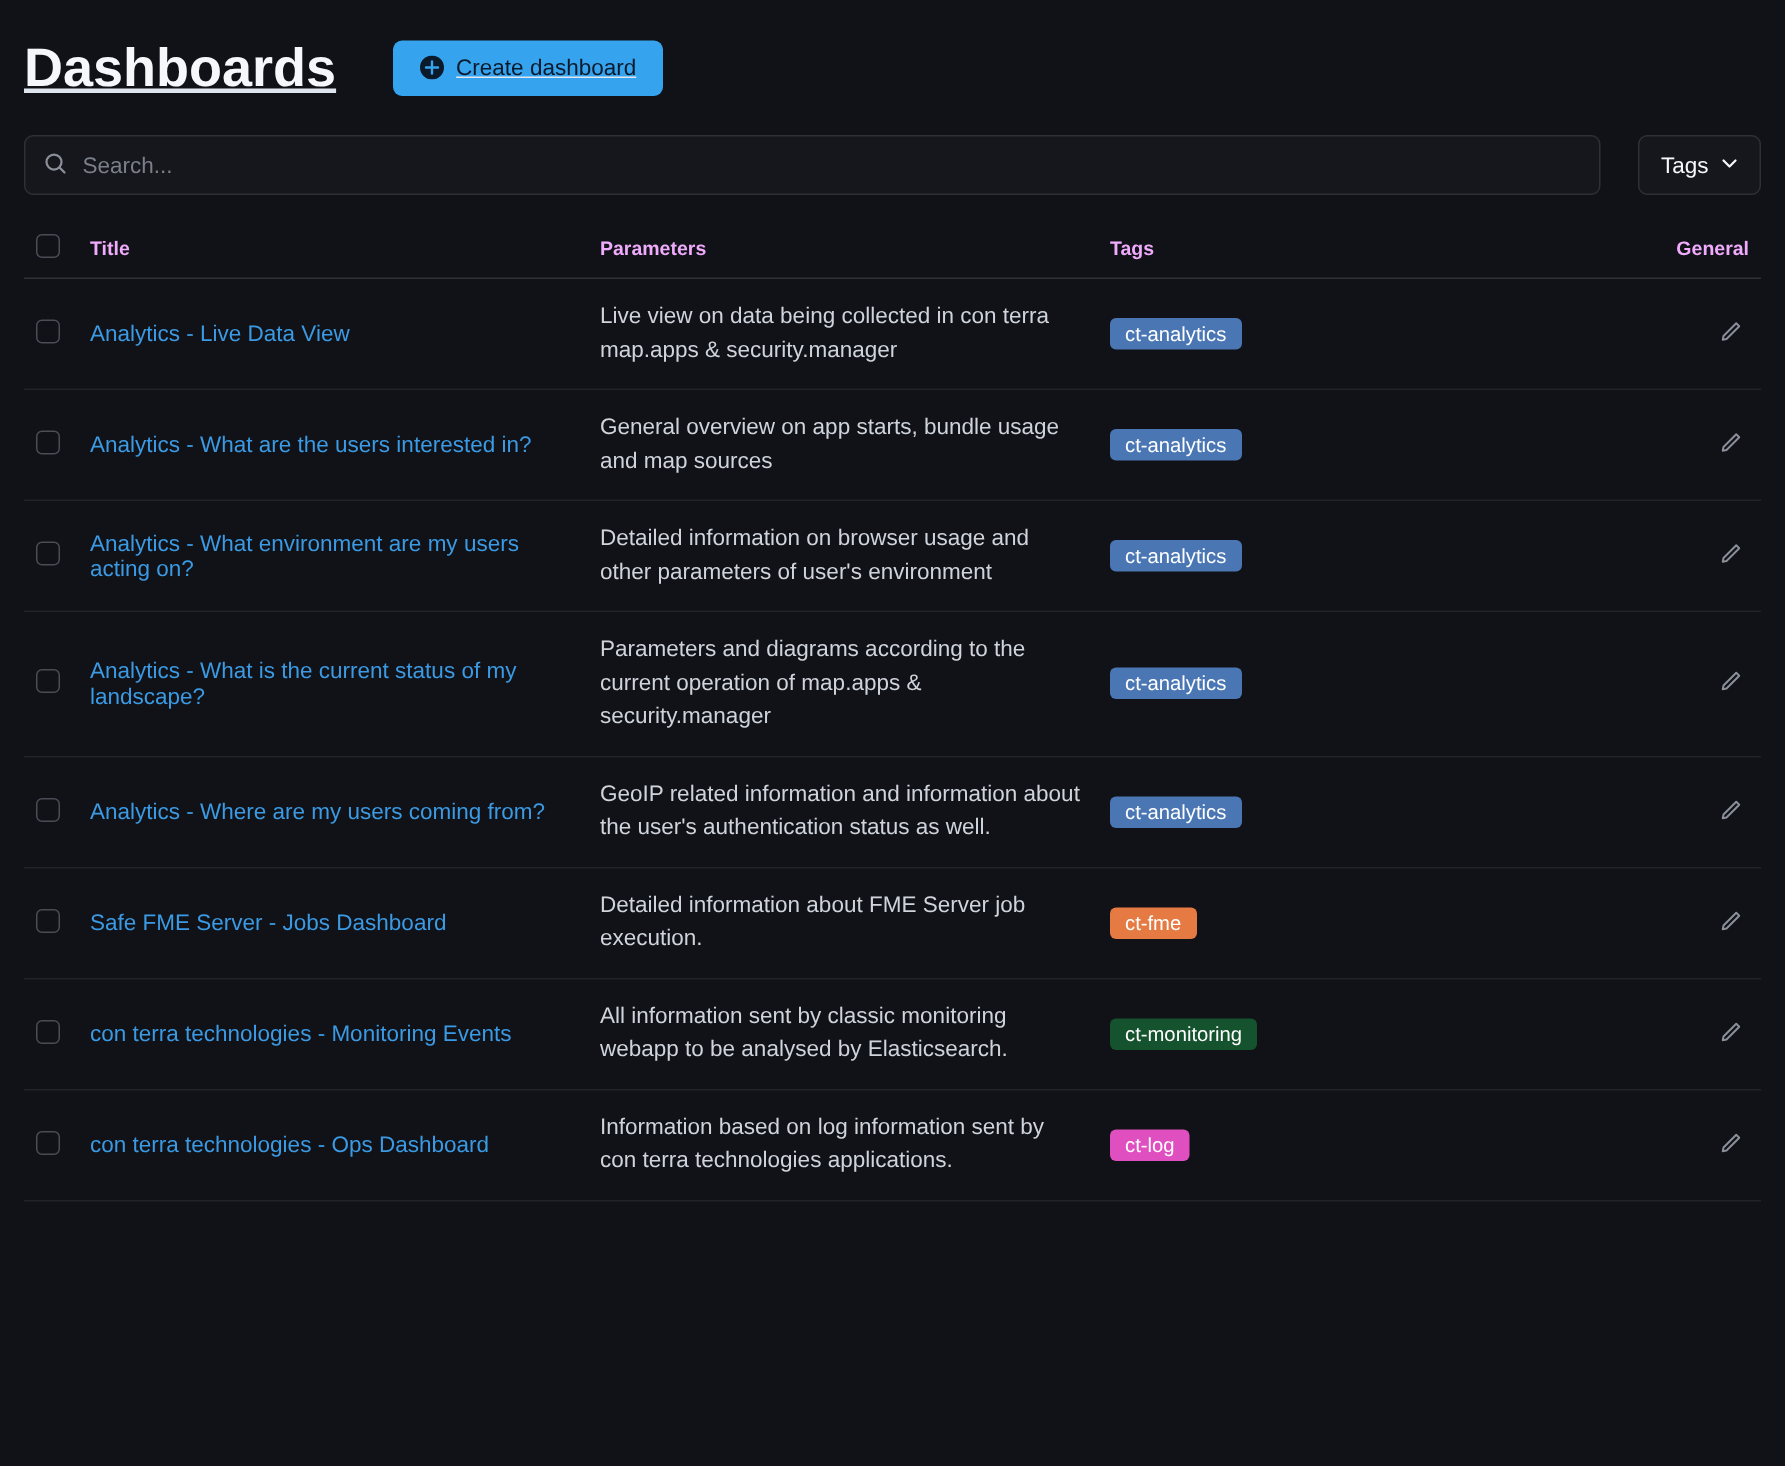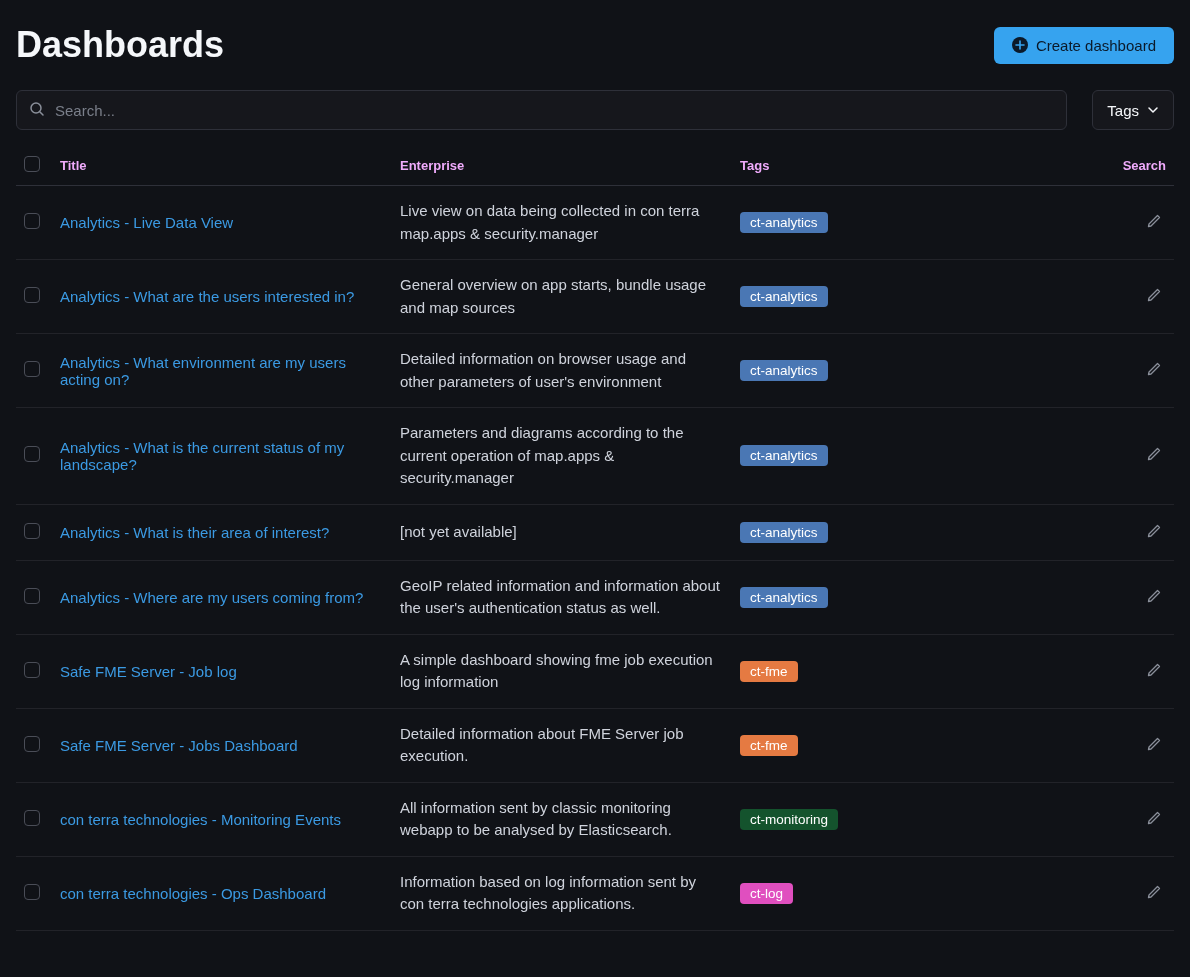--- a/index.html
+++ b/index.html
@@ -7,23 +7,23 @@
     background: #101217;
     color: #dfe5ef;
     font-family: -apple-system, BlinkMacSystemFont, "Segoe UI", Helvetica, Arial, sans-serif;
     font-size: 14px;
     width: 1190px;
     min-height: 977px;
   }
   .page { padding: 16px; }
   .header {
     display: flex;
-    justify-content: space-between;
     align-items: center;
     padding: 8px 0 24px 0;
+    text-decoration: underline;
   }
   .page-title {
     font-size: 36px;
     font-weight: 700;
     color: #f5f7fa;
   }
   .create-btn {
     background: #36a3ef;
     color: #0b1a2a;
     font-weight: 500;
@@ -169,23 +169,23 @@
           </svg>
       </span>
     </button>
   </div>
 
   <table>
     <thead>
       <tr>
         <th class="col-check"><span class="checkbox"></span></th>
         <th>Title</th>
-        <th>Enterprise</th>
+        <th>Parameters</th>
         <th>Tags</th>
-        <th class="actions-col">Search</th>
+        <th class="actions-col">General</th>
       </tr>
     </thead>
     <tbody id="rows-body">
         <tr>
           <td class="col-check"><span class="checkbox"></span></td>
           <td class="col-title"><a class="title-link">Analytics - Live Data View</a></td>
           <td class="col-desc"><span class="desc-text">Live view on data being collected in con terra map.apps &amp; security.manager</span></td>
           <td class="col-tags"><span class="tag" style="background:#4a77b4">ct-analytics</span></td>
           <td class="col-actions"><button class="edit-btn"><span><svg width="16" height="16" viewBox="0 0 16 16" fill="none">
                   <path d="M11.5 2.5l2 2L5 13l-2.5.5L3 11l8.5-8.5z" stroke="#8a8f9a" stroke-width="1.3" stroke-linejoin="round"></path>
@@ -213,41 +213,23 @@
           <td class="col-check"><span class="checkbox"></span></td>
           <td class="col-title"><a class="title-link">Analytics - What is the current status of my landscape?</a></td>
           <td class="col-desc"><span class="desc-text">Parameters and diagrams according to the current operation of map.apps &amp; security.manager</span></td>
           <td class="col-tags"><span class="tag" style="background:#4a77b4">ct-analytics</span></td>
           <td class="col-actions"><button class="edit-btn"><span><svg width="16" height="16" viewBox="0 0 16 16" fill="none">
                   <path d="M11.5 2.5l2 2L5 13l-2.5.5L3 11l8.5-8.5z" stroke="#8a8f9a" stroke-width="1.3" stroke-linejoin="round"></path>
                 </svg></span></button></td>
         </tr>
         <tr>
           <td class="col-check"><span class="checkbox"></span></td>
-          <td class="col-title"><a class="title-link">Analytics - What is their area of interest?</a></td>
-          <td class="col-desc"><span class="desc-text">[not yet available]</span></td>
-          <td class="col-tags"><span class="tag" style="background:#4a77b4">ct-analytics</span></td>
-          <td class="col-actions"><button class="edit-btn"><span><svg width="16" height="16" viewBox="0 0 16 16" fill="none">
-                  <path d="M11.5 2.5l2 2L5 13l-2.5.5L3 11l8.5-8.5z" stroke="#8a8f9a" stroke-width="1.3" stroke-linejoin="round"></path>
-                </svg></span></button></td>
-        </tr>
-        <tr>
-          <td class="col-check"><span class="checkbox"></span></td>
           <td class="col-title"><a class="title-link">Analytics - Where are my users coming from?</a></td>
           <td class="col-desc"><span class="desc-text">GeoIP related information and information about the user's authentication status as well.</span></td>
           <td class="col-tags"><span class="tag" style="background:#4a77b4">ct-analytics</span></td>
-          <td class="col-actions"><button class="edit-btn"><span><svg width="16" height="16" viewBox="0 0 16 16" fill="none">
-                  <path d="M11.5 2.5l2 2L5 13l-2.5.5L3 11l8.5-8.5z" stroke="#8a8f9a" stroke-width="1.3" stroke-linejoin="round"></path>
-                </svg></span></button></td>
-        </tr>
-        <tr>
-          <td class="col-check"><span class="checkbox"></span></td>
-          <td class="col-title"><a class="title-link">Safe FME Server - Job log</a></td>
-          <td class="col-desc"><span class="desc-text">A simple dashboard showing fme job execution log information</span></td>
-          <td class="col-tags"><span class="tag" style="background:#e57a42">ct-fme</span></td>
           <td class="col-actions"><button class="edit-btn"><span><svg width="16" height="16" viewBox="0 0 16 16" fill="none">
                   <path d="M11.5 2.5l2 2L5 13l-2.5.5L3 11l8.5-8.5z" stroke="#8a8f9a" stroke-width="1.3" stroke-linejoin="round"></path>
                 </svg></span></button></td>
         </tr>
         <tr>
           <td class="col-check"><span class="checkbox"></span></td>
           <td class="col-title"><a class="title-link">Safe FME Server - Jobs Dashboard</a></td>
           <td class="col-desc"><span class="desc-text">Detailed information about FME Server job execution.</span></td>
           <td class="col-tags"><span class="tag" style="background:#e57a42">ct-fme</span></td>
           <td class="col-actions"><button class="edit-btn"><span><svg width="16" height="16" viewBox="0 0 16 16" fill="none">

